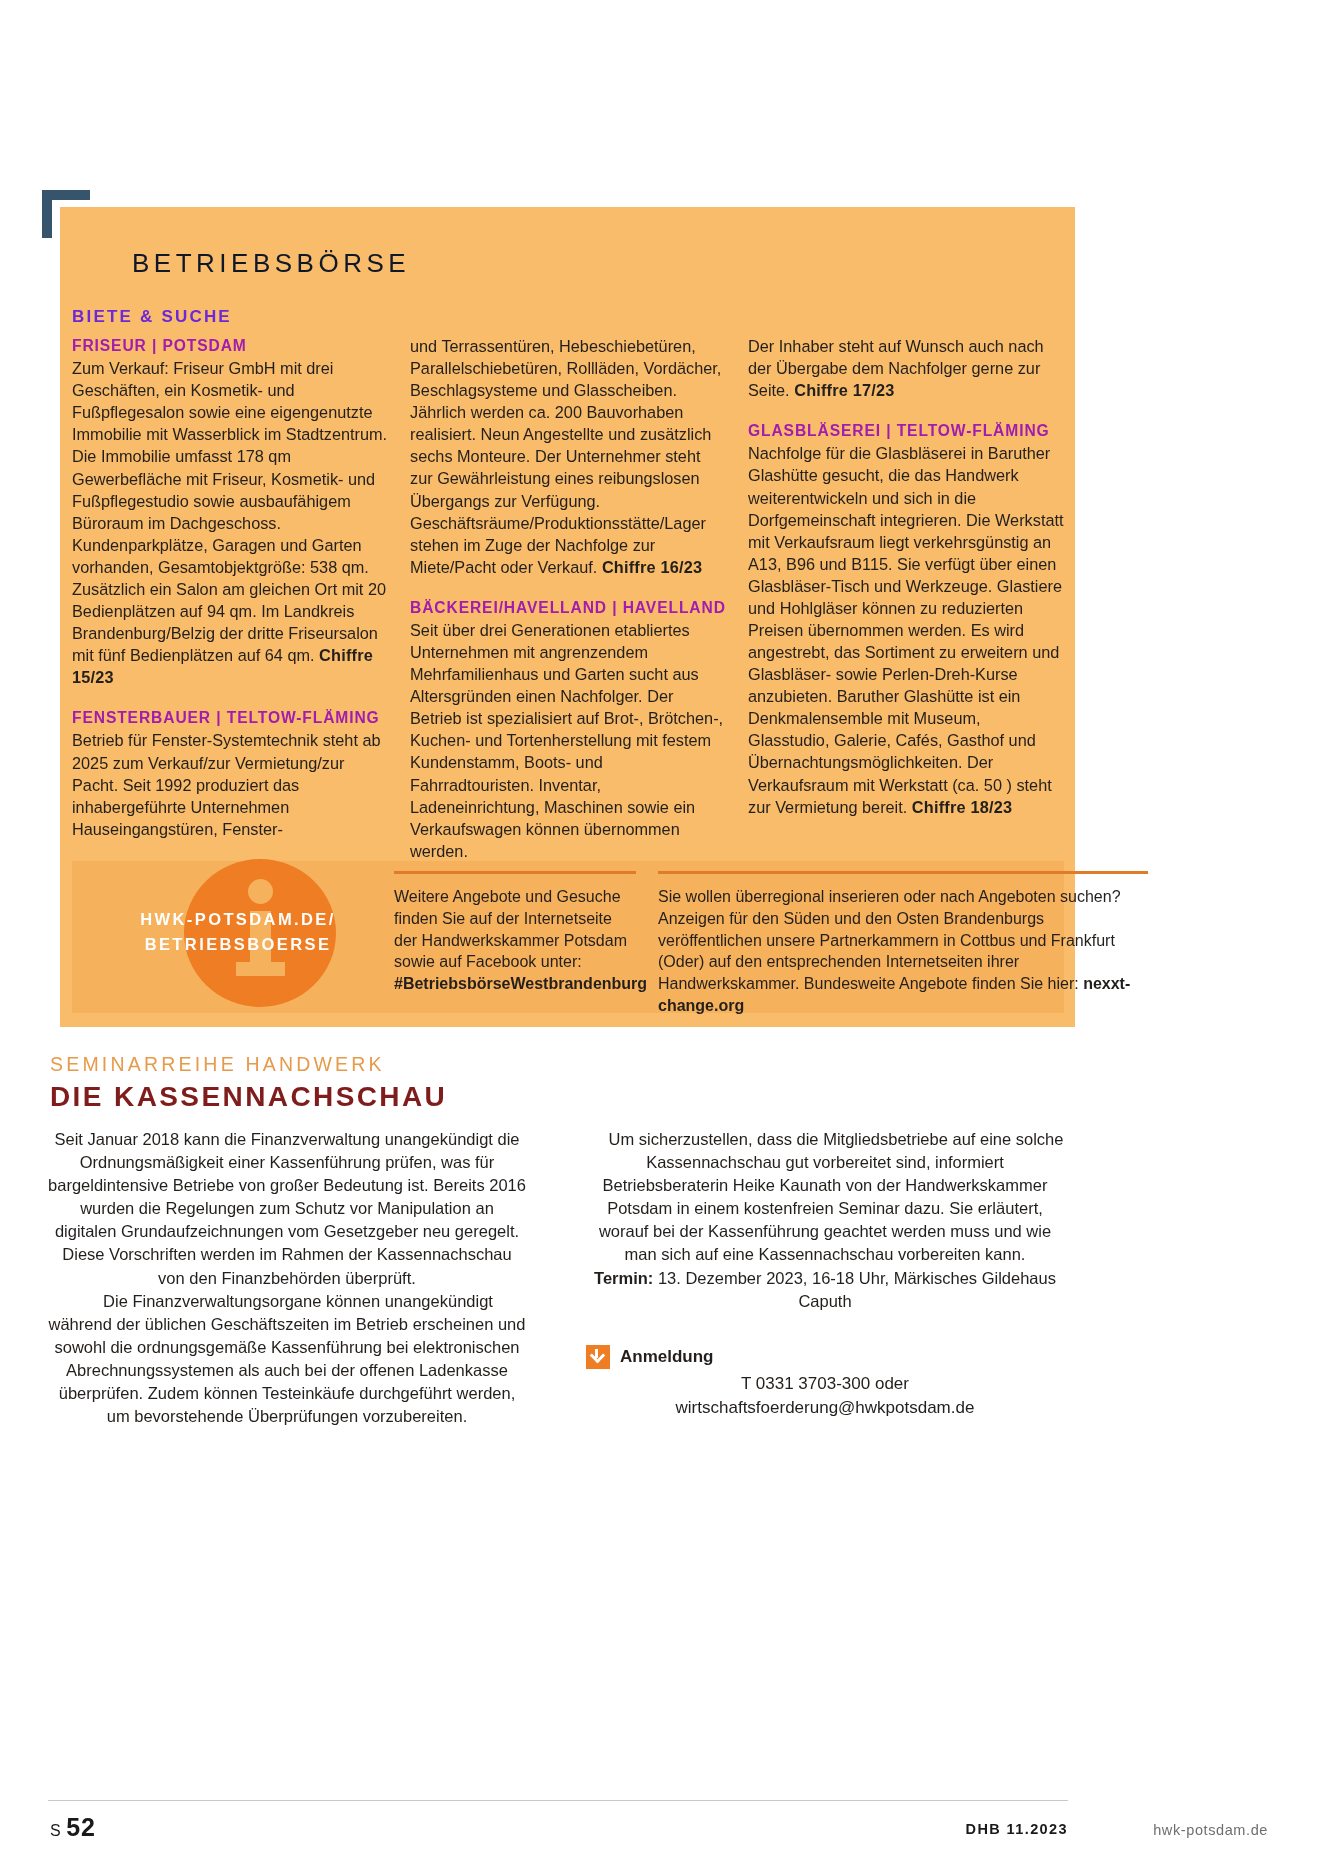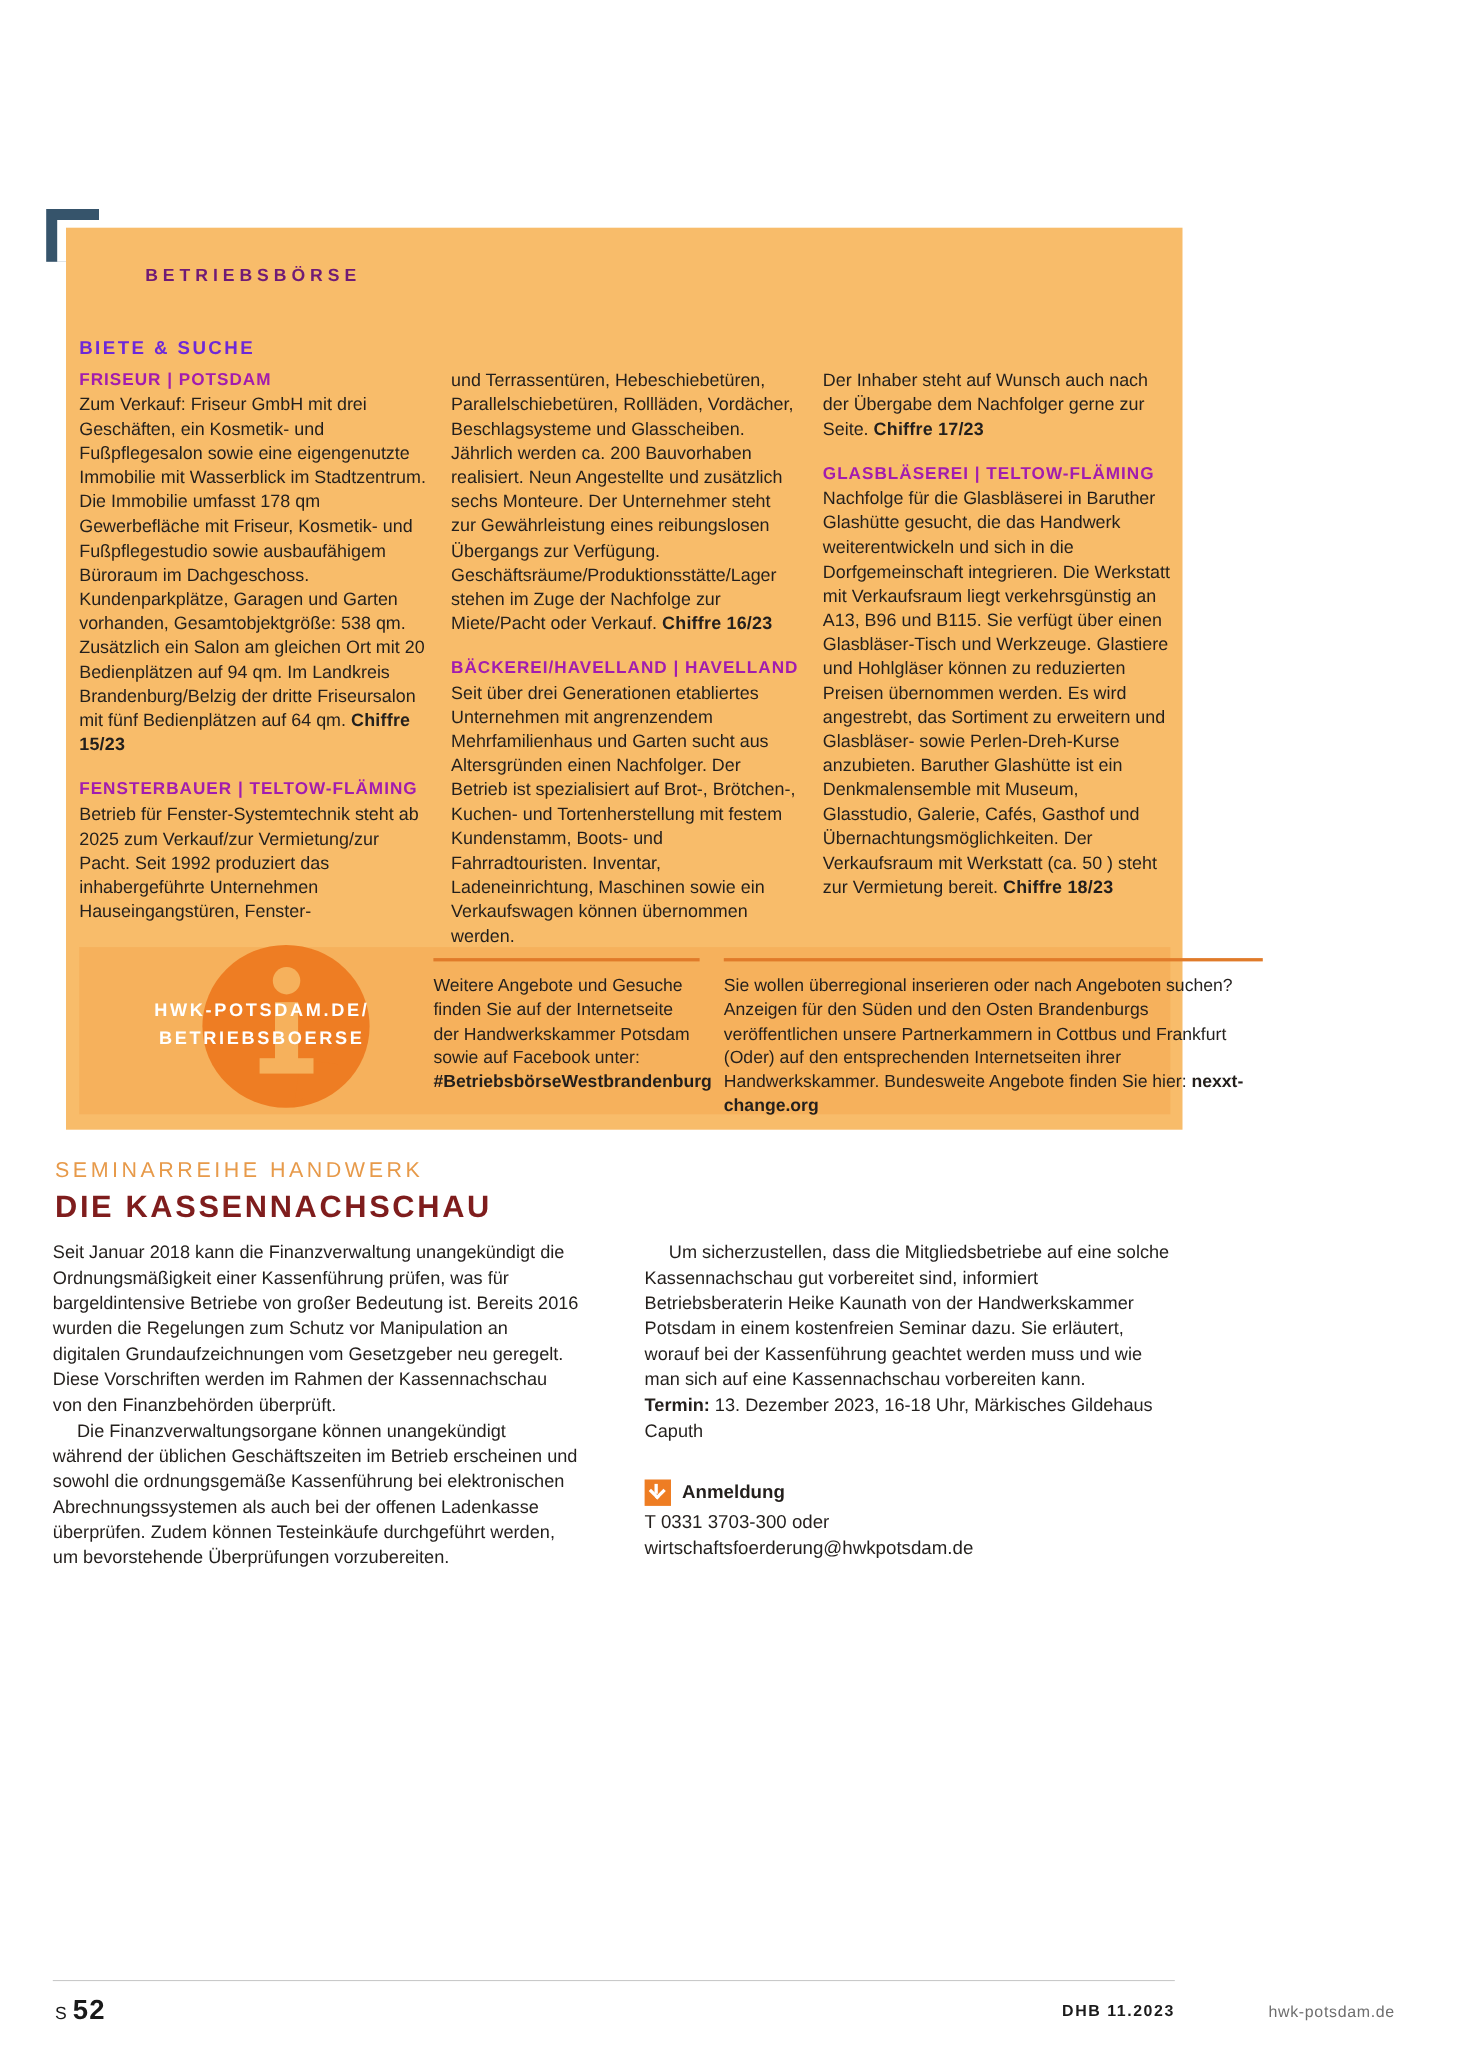--- a/index.html
+++ b/index.html
@@ -45,24 +45,24 @@
     height: 820px;
     background: #f8bc6a;
     z-index: 3;
     box-sizing: border-box;
   }
 
   .panel-title {
     position: absolute;
     left: 72px;
     top: 24px;
-    font-size: 16px;
-    font-weight: bold;
+    font-size: 26px;
+    font-weight: normal;
     letter-spacing: 4.5px;
-    color: #701a75;
+    color: #0f172a;
     font-family: "Liberation Sans", sans-serif;
   }
 
   .panel-subtitle {
     position: absolute;
     left: 12px;
     top: 86px;
     font-size: 17px;
     font-weight: bold;
     letter-spacing: 2.2px;
@@ -211,20 +211,21 @@
     font-family: "Liberation Sans", sans-serif;
   }
 
   .article {
     position: absolute;
     left: 48px;
     top: 1128px;
     width: 1018px;
     display: flex;
     gap: 60px;
+    text-align: center;
   }
   .art-col {
     width: 478px;
     font-size: 16.5px;
     line-height: 1.4;
     color: #231f1c;
     font-family: "Liberation Sans", sans-serif;
   }
   .art-col p { margin: 0; }
   .art-col p.indent { text-indent: 22px; }

